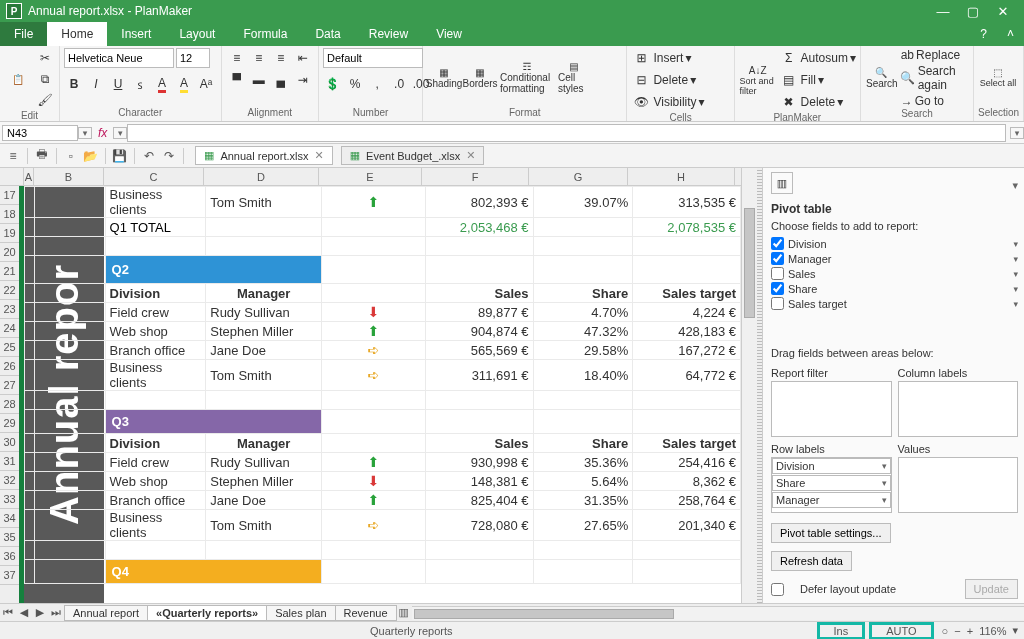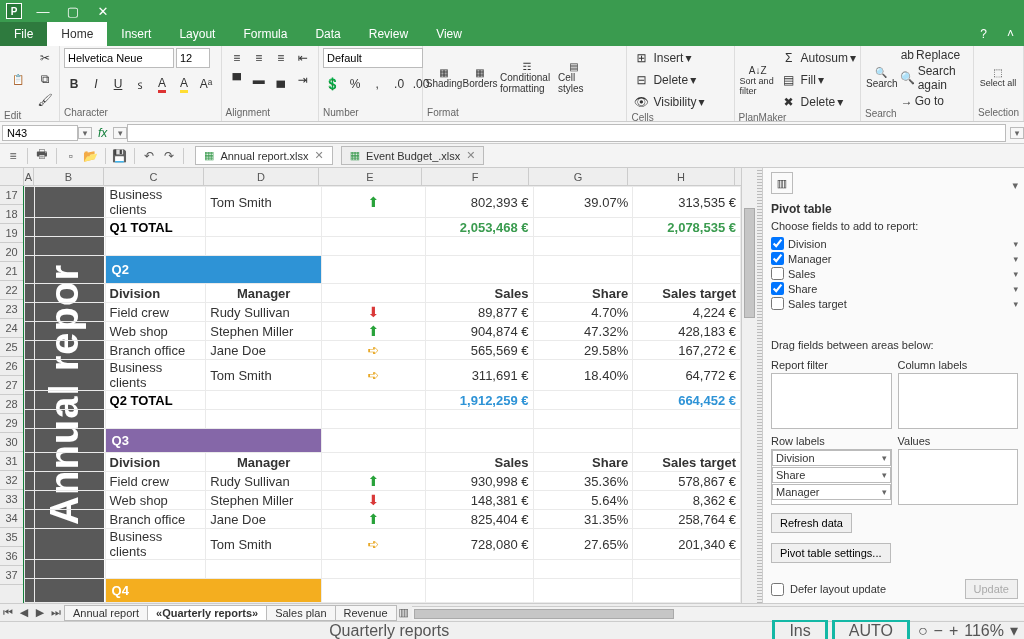--- a/index.html
+++ b/index.html
@@ -16,105 +16,106 @@
 .menubar .file { background:#2e7a3e; padding:0 14px; display:flex; align-items:center; }
 .menubar .tab { padding:0 14px; display:flex; align-items:center; cursor:default; }
 .menubar .tab.active { background:#fff; color:#333; }
 .menubar .spacer { flex:1; }
 .menubar .help { padding:0 10px; display:flex; align-items:center; }
 
 
 .ribbon { background:#f5f5f5; border-bottom:1px solid #ccc; height:76px; display:flex; }
 .rgrp { border-right:1px solid #ddd; display:flex; flex-direction:column; padding:2px 4px; }
 .rgrp .body { flex:1; display:flex; align-items:center; gap:2px; }
-.rgrp .lbl { text-align:left; font-size:10px; color:#666; padding-bottom:1px;}
+.rgrp .lbl { text-align:center; font-size:10px; color:#666; padding-bottom:1px;}
 .ricon { width:20px; height:20px; display:inline-flex; align-items:center; justify-content:center; border:1px solid transparent; cursor:default; }
 .ricon.big { width:34px; height:44px; flex-direction:column; font-size:10px; }
 .col { display:flex; flex-direction:column; gap:1px; }
 .row { display:flex; gap:2px; align-items:center; }
 .selbox { font-size:11px; border:1px solid #bbb; background:#fff; padding:1px 3px; height:20px; }
 .selbox.w110{width:110px;} .selbox.w34{width:34px;} .selbox.w100{width:100px;}
 
 
 .fbar { height:22px; border-bottom:1px solid #ccc; display:flex; align-items:center; background:#f7f7f7; }
 .fbar .namebox { width:76px; border:1px solid #bbb; background:#fff; padding:1px 4px; font-size:11px; margin-left:2px;}
-.fbar .fx { padding:0 6px; font-style:italic; color:#15803d; }
+.fbar .fx { padding:0 6px; font-style:italic; color:#be185d; }
 .fbar .finput { flex:1; border:1px solid #bbb; background:#fff; height:18px; margin-right:4px; }
 .fbar .drop { width:14px; text-align:center; border:1px solid #bbb; color:#666; font-size:9px;}
 
 
 .qbar { height:24px; border-bottom:1px solid #ccc; background:#f4f4f4; display:flex; align-items:center; gap:2px; padding:0 4px; }
 .qbar .sep { width:1px; height:16px; background:#ccc; margin:0 3px; }
 .qicon { width:18px; height:18px; display:inline-flex; align-items:center; justify-content:center; color:#555; cursor:default; }
 .doctab { margin-left:6px; border:1px solid #bbb; background:#fff; padding:2px 8px; display:flex; align-items:center; gap:6px; font-size:11px; }
 .doctab .x { color:#888; }
 .doctab.inactive{ background:#eee; }
 
 
 .workspace { display:flex; height:calc(639px - 22px - 24px - 76px - 22px - 24px - 18px - 18px); }
 .sheet { flex:1; overflow:hidden; display:flex; }
-.rowhdrs { width:24px; background:#eee; border-right:1px solid #15803d; }
+.rowhdrs { width:24px; background:#eee; border-right:5px solid #15803d; }
 .rowhdrs div { height:19px; border-bottom:1px solid #ccc; text-align:center; font-size:11px; color:#555; display:flex; align-items:center; justify-content:center; }
 .gridwrap { flex:1; position:relative; }
 .colhdrs { height:18px; background:#eee; border-bottom:1px solid #ccc; display:flex; }
 .colhdrs div { border-right:1px solid #ccc; text-align:center; font-size:11px; color:#555; display:flex; align-items:center; justify-content:center; }
 .colA{width:10px}.colB{width:70px}.colC{width:100px}.colD{width:115px}.colE{width:103px}.colF{width:107px}.colG{width:99px}.colH{width:107px}
 .gridbody { position:relative; }
 .sidecol { position:absolute; left:0; top:0; width:80px; height:100%; background:#595959; display:flex; align-items:center; justify-content:center; }
 .sidecol span { color:#fff; font-size:40px; font-weight:bold; writing-mode:vertical-rl; transform:rotate(180deg); letter-spacing:1px; }
 table.grid { border-collapse:collapse; width:100%; }
 table.grid td { height:19px; border:1px solid #eaeaea; font-size:13px; padding:0 4px; }
 td.pA{width:10px;padding:0;} td.pB{width:70px;padding:0;} td.pC{width:100px;} td.pD{width:115px;} td.pE{width:103px;} td.pF{width:107px;text-align:right;} td.pG{width:99px;text-align:right;} td.pH{width:107px;text-align:right;}
 .qhdr { color:#fff; font-weight:600; font-size:14px; padding-left:6px; }
 .qhdr.q2{background:#2e93d6;height:28px;} .qhdr.q3{background:#8567a8;height:24px;} .qhdr.q4{background:#f4ae1f;height:24px;}
 .thead td { font-weight:bold; border-bottom:2px solid #000; font-size:14px;}
 .thead td.pD{text-align:center;} .thead td.pF, .thead td.pG, .thead td.pH{text-align:right;}
-.total td { font-weight:bold; border-top:2px solid currentColor;}
+.total td { font-weight:normal; border-top:2px solid currentColor;}
 .total.green{color:#3a9b4f;} .total.blue{color:#2e93d6;} .total.purple{color:#8567a8;}
 .total td.pC,.total td.pD{color:#000;}
 .arrow { display:inline-block; width:12px; text-align:center; font-size:14px; }
 .arrow.up{color:#28a23a;} .arrow.down{color:#d93939;} .arrow.side{color:#e6a115;}
 .vscroll { width:16px; background:#f0f0f0; border-left:1px solid #ccc; position:relative;}
 .vscroll .thumb{ position:absolute; left:2px; right:2px; top:40px; height:110px; background:#c6c6c6; border:1px solid #aaa;}
 .splitter { width:5px; background:repeating-linear-gradient(0deg,#bbb,#bbb 1px,#eee 1px,#eee 3px); cursor:col-resize;}
 
 
 .pivot { width:262px; border-left:1px solid #ccc; background:#fafafa; display:flex; flex-direction:column; padding:4px 6px 4px 8px; gap:4px; font-size:11px; }
 .pivot .picon { width:22px; height:22px; border:1px solid #bbb; margin-bottom:4px; display:flex; align-items:center; justify-content:center; }
 .pivot .pvthead { font-weight:bold; font-size:12px; }
 .pivot .fieldrow { display:flex; align-items:center; gap:4px; padding:1px 0;}
 .pivot .fieldrow .dd { margin-left:auto; color:#666; font-size:9px;}
 .pivot .areas { display:grid; grid-template-columns:1fr 1fr; gap:6px; margin-top:4px;}
 .pivot .area .albl { font-size:11px; margin-bottom:2px; }
 .pivot .area .abox { border:1px solid #bbb; background:#fff; min-height:56px; padding:2px; font-size:11px; }
 .pivot .rowlabel { display:flex; border:1px solid #bbb; background:#fff; margin-bottom:1px; padding:1px 3px; align-items:center; }
 .pivot .rowlabel .dd{ margin-left:auto; font-size:9px; color:#666;}
 .pivot button { font-size:11px; padding:3px 8px; background:#f0f0f0; border:1px solid #bbb; }
-.pivot .footer { display:flex; align-items:center; gap:6px; margin-top:12px;}
+.pivot .footer { display:flex; align-items:center; gap:16px; margin-top:4px;}
 
 
 .tabsbar { height:18px; background:#eee; border-top:1px solid #ccc; display:flex; align-items:center; font-size:11px; }
 .tabsbar .nav { width:16px; text-align:center; color:#555;}
 .shtab { padding:1px 8px; border:1px solid #bbb; background:#f6f6f6; margin-right:-1px;}
 .shtab.active{ background:#fff; font-weight:bold;}
 .tabsbar .scrollspace{ flex:1; border-top:1px solid #ccc; position:relative; height:14px; background:#f2f2f2;}
 .tabsbar .hthumb { position:absolute; left:2px; top:2px; width:260px; height:10px; background:#c6c6c6; border:1px solid #aaa;}
 
 
-.status { height:18px; background:#f0f0f0; border-top:1px solid #ccc; display:flex; align-items:center; font-size:16px; padding:0 6px; color:#555;}
+.status { height:18px; background:#f0f0f0; border-top:1px solid #ccc; display:flex; align-items:center; font-size:11px; padding:0 6px; color:#555;}
 .status .center { flex:1; text-align:center;}
 .status .zoom { display:flex; align-items:center; gap:6px;}
 .status .pill { border:3px solid #14b8a6; padding:0 14px; }
 input[type=checkbox]{margin:0;}
 </style>
 </head>
 <body>
 
 <div class="titlebar">
   <div class="appicon">P</div>
+  <div class="title">Annual report.xlsx - PlanMaker</div>
   <div class="winbtn">—</div>
   <div class="winbtn">▢</div>
   <div class="winbtn">✕</div>
 </div>
 
 <div class="menubar">
   <div class="file">File</div>
   <div class="tab active">Home</div>
   <div class="tab">Insert</div>
   <div class="tab">Layout</div>
@@ -439,30 +440,20 @@
                   <tr>
                     <td class="pA"></td>
                     <td class="pB"></td>
                     <td class="pC">Business clients</td>
                     <td class="pD">Tom Smith</td>
                     <td class="pE" style="text-align:center"><span class="arrow side">➪</span></td>
                     <td class="pF">311,691 €</td>
                     <td class="pG">18.40%</td>
                     <td class="pH">64,772 €</td>
                   </tr>
-                  <tr class="total blue">
-                    <td class="pA"></td>
-                    <td class="pB"></td>
-                    <td class="pC">Q2 TOTAL</td>
-                    <td class="pD"></td>
-                    <td class="pE"></td>
-                    <td class="pF">1,912,259 €</td>
-                    <td class="pG"></td>
-                    <td class="pH">664,452 €</td>
-                  </tr>
                   <tr>
                     <td class="pA"></td>
                     <td class="pB"></td>
                     <td class="pC"></td>
                     <td class="pD"></td>
                     <td class="pE"></td>
                     <td class="pF"></td>
                     <td class="pG"></td>
                     <td class="pH"></td>
                   </tr>
@@ -486,21 +477,21 @@
                     <td class="pH">Sales target</td>
                   </tr>
                   <tr>
                     <td class="pA"></td>
                     <td class="pB"></td>
                     <td class="pC">Field crew</td>
                     <td class="pD">Rudy Sullivan</td>
                     <td class="pE" style="text-align:center"><span class="arrow up">⬆</span></td>
                     <td class="pF">930,998 €</td>
                     <td class="pG">35.36%</td>
-                    <td class="pH">578,867 €</td>
+                    <td class="pH">254,416 €</td>
                   </tr>
                   <tr>
                     <td class="pA"></td>
                     <td class="pB"></td>
                     <td class="pC">Web shop</td>
                     <td class="pD">Stephen Miller</td>
                     <td class="pE" style="text-align:center"><span class="arrow down">⬇</span></td>
                     <td class="pF">148,381 €</td>
                     <td class="pG">5.64%</td>
                     <td class="pH">8,362 €</td>
@@ -616,22 +607,22 @@
               <span>Manager</span>
               <span class="dd">▾</span>
             </div>
           </div>
       </div>
       <div class="area">
         <div class="albl">Values</div>
         <div class="abox"></div>
       </div>
     </div>
+    <div style="margin-top:6px"><button>Pivot table settings...</button></div>
     <div style="margin-top:4px"><button>Refresh data</button></div>
-    <div style="margin-top:6px"><button>Pivot table settings...</button></div>
     <div class="footer">
       <input type="checkbox" style="">
       <span>Defer layout update</span>
       <button disabled="" style="color:#aaa;margin-left:auto">Update</button>
     </div>
   </div>
 </div>
 
 <div class="tabsbar">
   <div class="nav">⏮</div>

